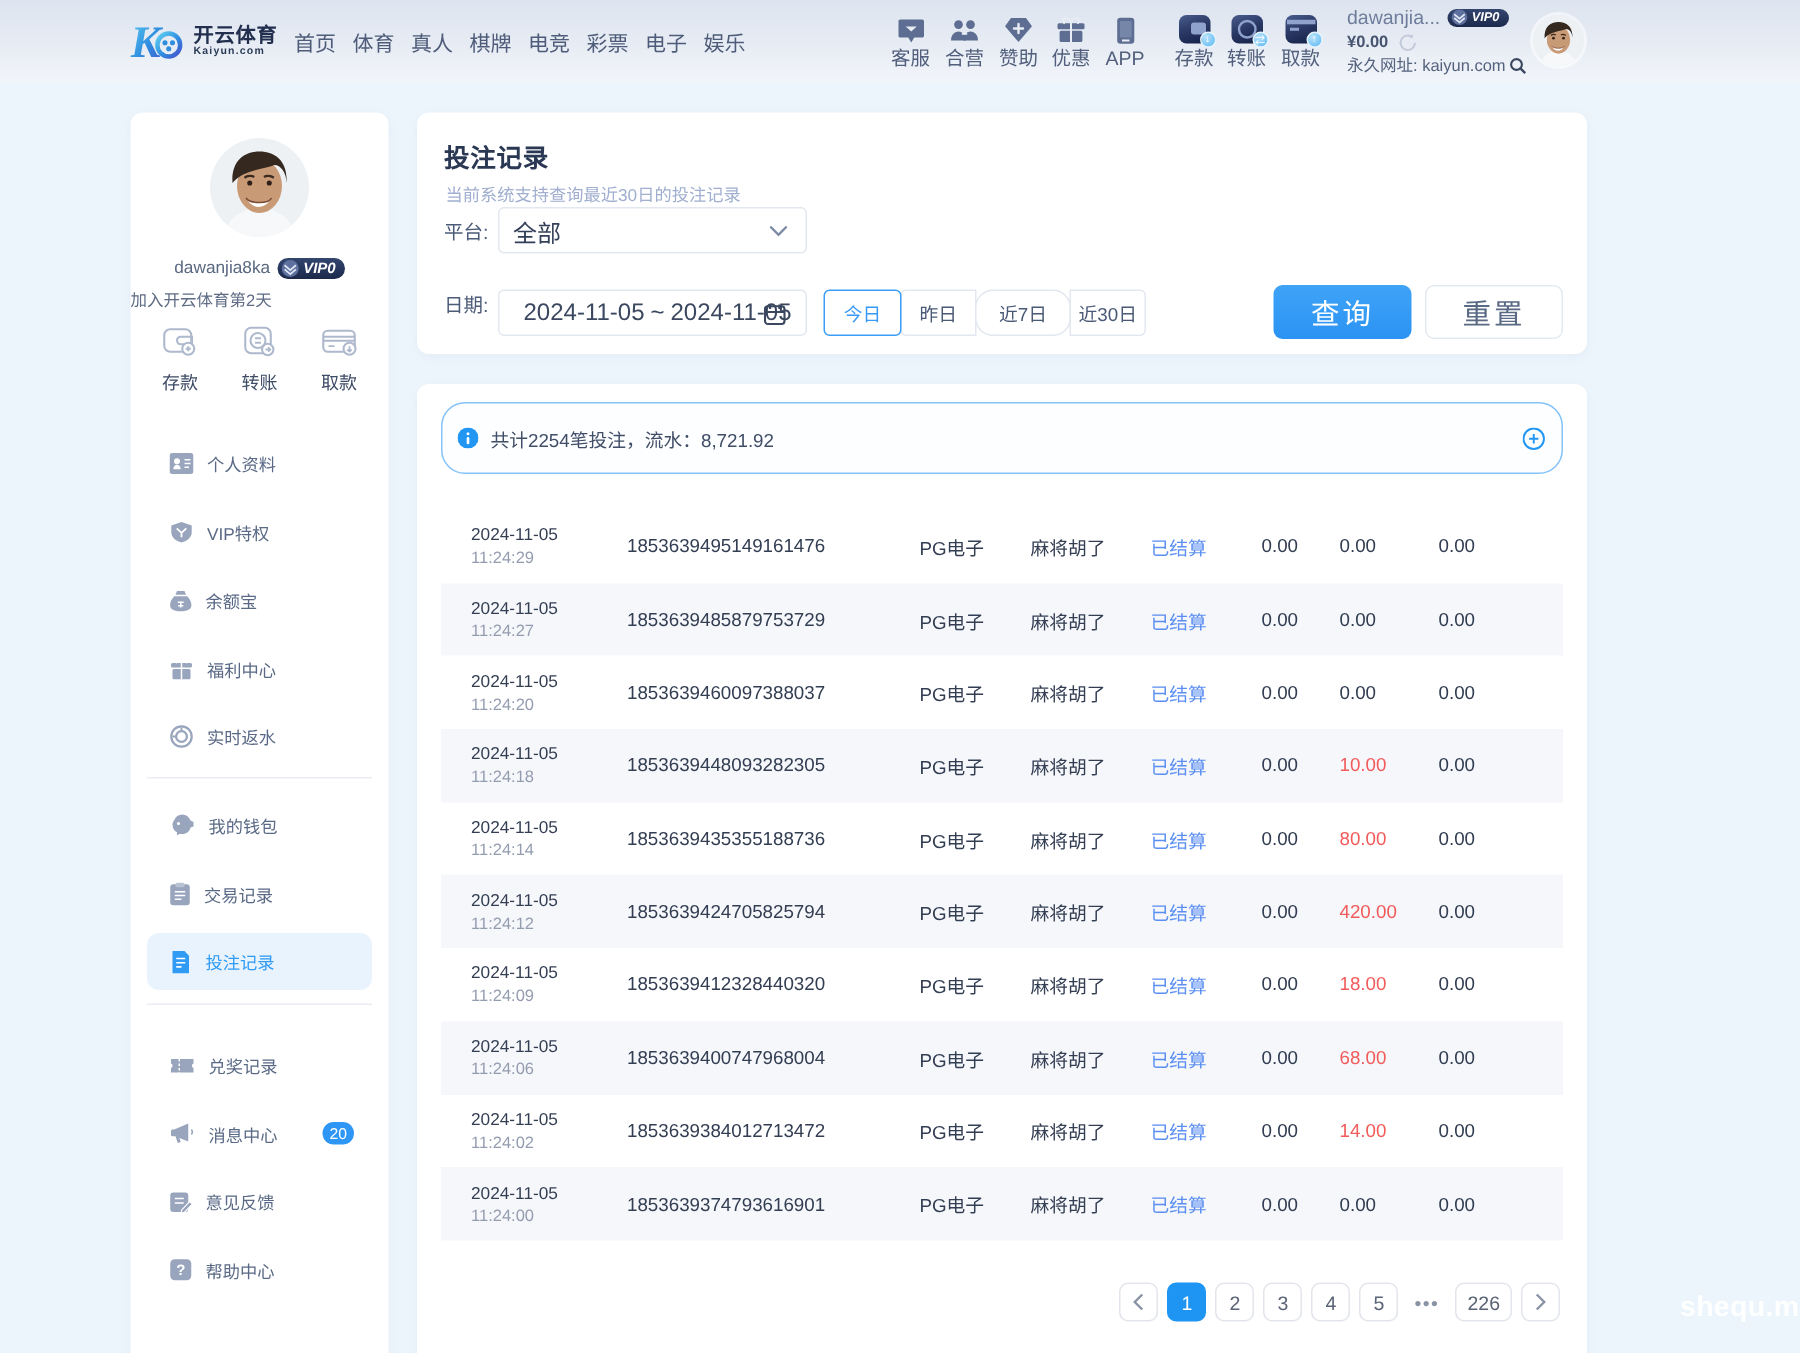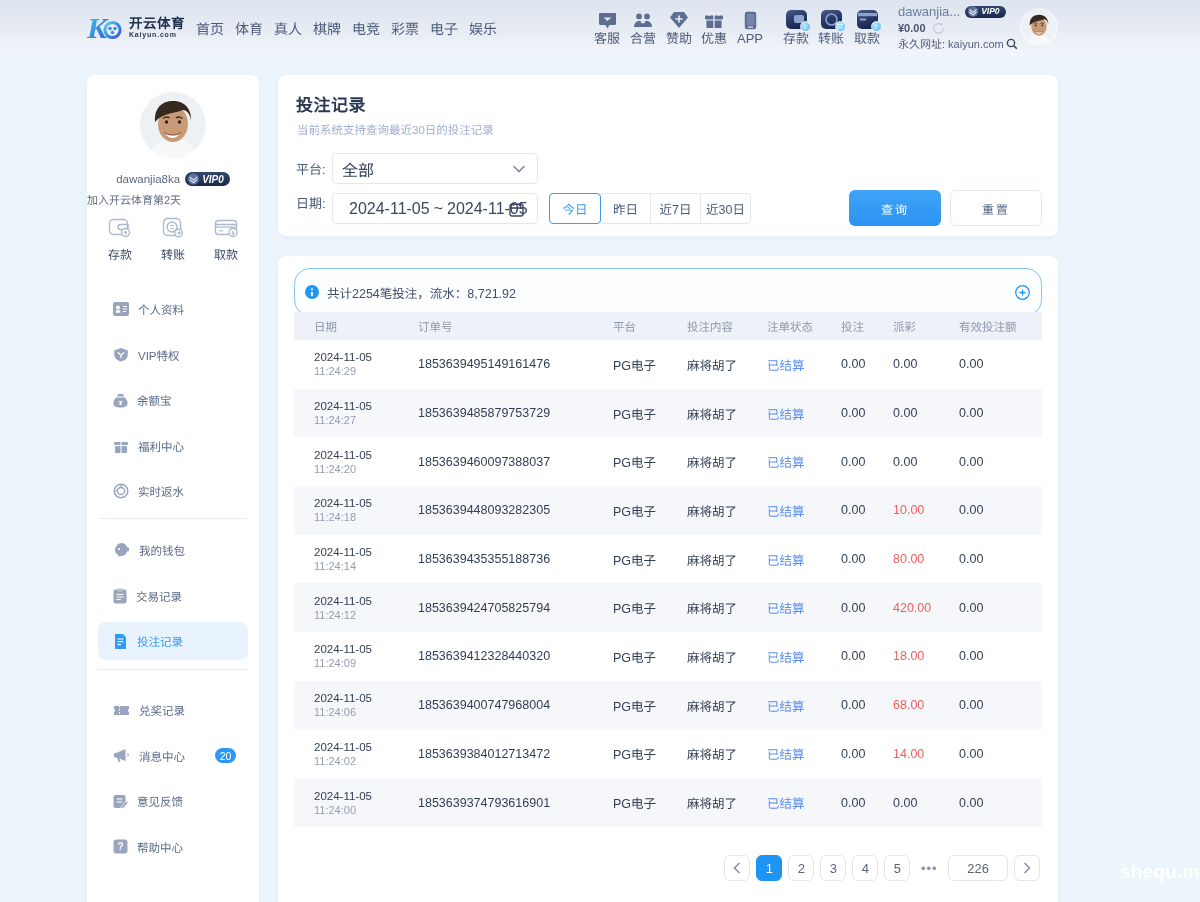--- a/index.html
+++ b/index.html
@@ -43,28 +43,28 @@
 .mitem{height:38px;margin-bottom:7.6px;display:flex;align-items:center;border-radius:8px;color:#5a6a86;font-size:11.5px}
 .mitem svg{margin-left:15px;margin-right:9px;flex:0 0 auto}
 .mitem.sel{background:#e9f3fd;color:#2f9bf5}
 .mdiv{height:1px;background:#e9edf3;margin:6px 0 12px 0}
 .mdiv.d2{margin:9px 0 21px 0}
 .badge20{margin-left:auto;margin-right:12px;background:#2e97f5;color:#fff;font-size:10.5px;height:15px;min-width:21px;border-radius:8px;display:flex;align-items:center;justify-content:center}
 
 .h1{position:absolute;left:18px;top:16px;font-size:17px;font-weight:bold;color:#2b3853;letter-spacing:0.5px}
 .sub{position:absolute;left:19px;top:46px;font-size:11.5px;color:#a0aecf}
 .flabel{font-size:13px;color:#4c5c78;display:inline-block;width:36px}
-.frow1{position:absolute;left:18px;top:78px;width:744px;height:31px;display:flex;align-items:center}
+.frow1{position:absolute;left:18px;top:63px;width:744px;height:31px;display:flex;align-items:center}
 .frow2{position:absolute;left:18px;top:118px;width:744px;height:31px;display:flex;}
 .selbox{width:206px;height:31px;border:1px solid #e2e7f0;border-radius:4px;display:flex;align-items:center;font-size:13px;color:#333f58;position:relative}
 .selbox .in{margin-left:9px;font-size:16px}
 .dtext{font-size:10.8px;color:#3a475f;letter-spacing:0}
 .btn{height:31px;border:1px solid #e2e7f0;border-radius:4px;background:#fff;font-size:12.5px;color:#4a5a76;display:flex;align-items:center;justify-content:center}
 .btn.today{border-color:#3b9df6;color:#3599f5}
-.qbtn{position:absolute;top:115px;width:92px;height:36px;border-radius:6px;font-size:12px;display:flex;align-items:center;justify-content:center;letter-spacing:2px}
+.qbtn{position:absolute;top:115px;width:92px;height:36px;border-radius:6px;font-size:19px;display:flex;align-items:center;justify-content:center;letter-spacing:2px}
 .qbtn.blue{left:571px;background:linear-gradient(180deg,#3fa3f7,#2b93f3);color:#fff}
 .qbtn.white{left:672px;background:#fff;border:1px solid #e4e9f1;color:#5a6a85}
 
 .infobar{position:absolute;left:16px;top:12px;width:748px;height:48px;border:1px solid #85c3f8;border-radius:16px;background:#fdfeff;display:flex;align-items:center}
 .infobar .txt{font-size:12.5px;color:#414e68;margin-left:8px}
 .thead{position:absolute;left:16px;top:56px;width:748px;height:28px;background:#eef2f8;display:flex;align-items:center;font-size:11.5px;color:#8e98ab}
 .trows{position:absolute;left:16px;top:84px;width:748px}
 .trow{height:48.7px;display:flex;align-items:center;font-size:12.5px;color:#333e53}
 .trow:nth-child(even){background:#f5f7fa}
 .c1{width:124px;padding-left:20px}
@@ -76,21 +76,21 @@
 .c7{width:66px}
 .c8{width:83px}
 .dt .d{line-height:14px;font-size:11.5px}
 .dt .t{line-height:13px;color:#949db0;font-size:11px}
 .st{color:#5c8ff1}
 .red{color:#f25c5c}
 .pager{position:absolute;right:18px;top:599px;display:flex;gap:6px;align-items:center}
 .pg{min-width:26px;height:26px;border:1px solid #e2e5eb;border-radius:6px;background:#fff;color:#5b6577;font-size:13px;display:flex;align-items:center;justify-content:center}
 .pg.on{background:#1e95f3;border-color:#1e95f3;color:#fff}
 .pg.dots{border:none;color:#8a93a5;letter-spacing:1px}
-.pg.w{padding:0 18px}
+.pg.w{padding:0 7px}
 .wm{position:absolute;left:1120px;top:861px;font-size:19px;font-weight:bold;color:rgba(255,255,255,.92);letter-spacing:0.2px}
 </style>
 </head>
 <body>
 
 <div class="nav">
   <div class="logo">
     <svg width="36" height="36" viewBox="0 0 36 36">
       <defs>
           <linearGradient id="lg1" x1="0" y1="0" x2="1" y2="1">
@@ -371,49 +371,39 @@
     <span class="flabel">日期:</span>
     <div class="selbox">
         <span class="in dtext" style="margin-left:16px">2024-11-05<span style="display:inline-block;width:4px"></span>~<span style="display:inline-block;width:4px"></span>2024-11-05</span>
       <svg style="position:absolute;right:13px;top:8px" width="15" height="15" viewBox="0 0 15 15" fill="none" stroke="#3a475f" stroke-width="1.4">
           <rect x="1" y="2.2" width="13" height="11.8" rx="2"></rect>
           <path d="M1 6h13M4.4 1v3M10.6 1v3"></path>
         </svg>
     </div>
     <div class="btn today" style="width:52px;margin-left:11px;position:relative;z-index:2">今日</div>
     <div class="btn" style="width:51px;margin-left:-1px;border-radius:4px 0 0 4px">昨日</div>
-    <div class="btn" style="width:51px;margin-left:-1px;border-radius:0">近7日</div>
+    <div class="btn" style="width:64px;margin-left:-1px;border-radius:12px">近7日</div>
     <div class="btn" style="width:51px;margin-left:-1px;border-radius:0 4px 4px 0">近30日</div>
   </div>
   <div class="qbtn blue">查询</div>
   <div class="qbtn white">重置</div>
 </div>
 
 <div class="card tcard">
   <div class="infobar">
     <svg style="margin-left:10px" width="14" height="14" viewBox="0 0 14 14">
         <circle cx="7" cy="7" r="7" fill="#2196f3"></circle>
         <path d="M7 3.2a1 1 0 1 1 0 2 1 1 0 0 1 0-2zM7 6.4c.5 0 .9.4.9.9v3a.9.9 0 0 1-1.8 0v-3c0-.5.4-.9.9-.9z" fill="#fff"></path>
       </svg>
     <span class="txt">共计2254笔投注，流水：8,721.92</span>
     <svg style="margin-left:auto;margin-right:11px" width="15" height="15" viewBox="0 0 15 15" fill="none" stroke="#2196f3" stroke-width="1.3">
         <circle cx="7.5" cy="7.5" r="6.8"></circle>
         <path d="M7.5 4.4v6.2M4.4 7.5h6.2"></path>
       </svg>
   </div>
-  <div class="thead">
-    <span class="c1">日期</span>
-      <span class="c2">订单号</span>
-      <span class="c3">平台</span>
-      <span class="c4">投注内容</span>
-      <span class="c5">注单状态</span>
-      <span class="c6">投注</span>
-      <span class="c7">派彩</span>
-      <span class="c8">有效投注额</span>
-  </div>
   <div class="trows">
     <div class="trow">
         <span class="c1 dt"><span class="d">2024-11-05</span><br><span class="t">11:24:29</span></span>
         <span class="c2">1853639495149161476</span>
         <span class="c3">PG电子</span>
         <span class="c4">麻将胡了</span>
         <span class="c5 st">已结算</span>
         <span class="c6">0.00</span>
         <span class="c7">0.00</span>
         <span class="c8">0.00</span>

